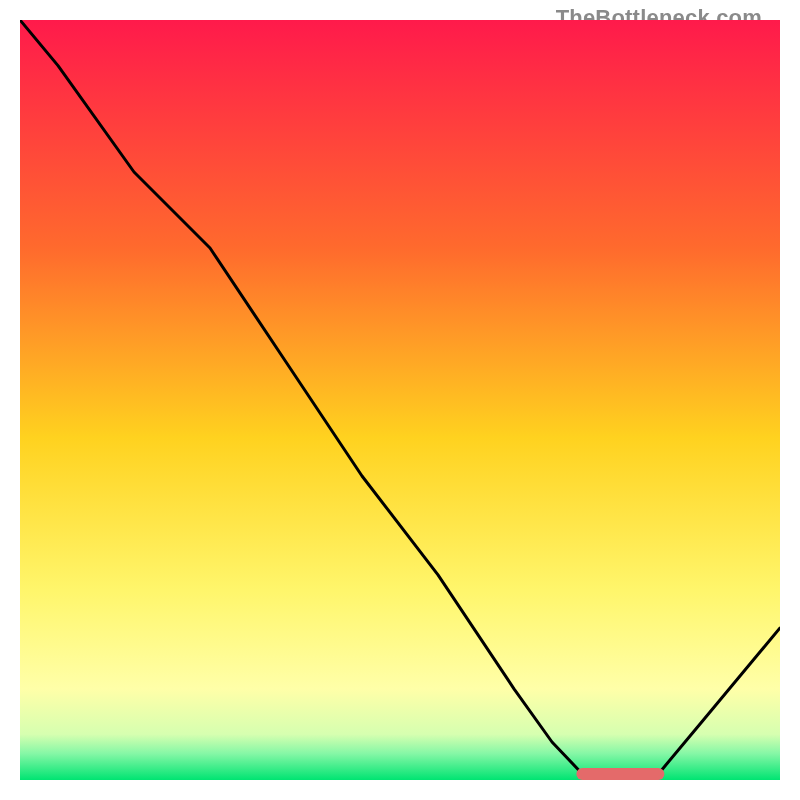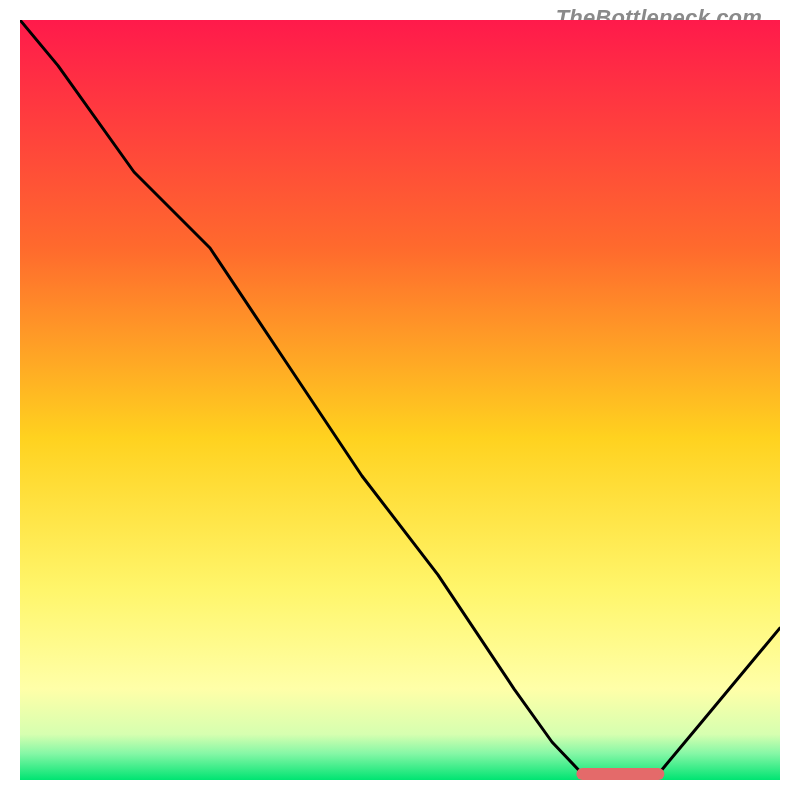--- a/index.html
+++ b/index.html
@@ -8,21 +8,20 @@
     width: 800px;
     height: 800px;
     background: #ffffff;
     font-family: Arial, Helvetica, sans-serif;
     overflow: hidden;
   }
   .chart-container {
     position: relative;
     width: 774px;
     height: 800px;
-    font-style: italic;
   }
   .watermark {
     position: absolute;
     top: 5px;
     right: 12px;
     color: #8a8a8a;
     font-size: 22px;
     font-weight: 600;
     letter-spacing: 0.2px;
   }

